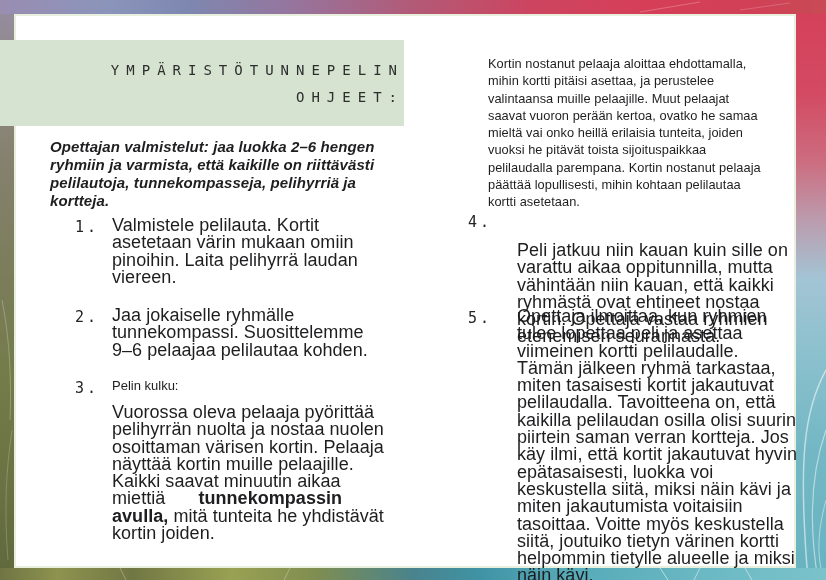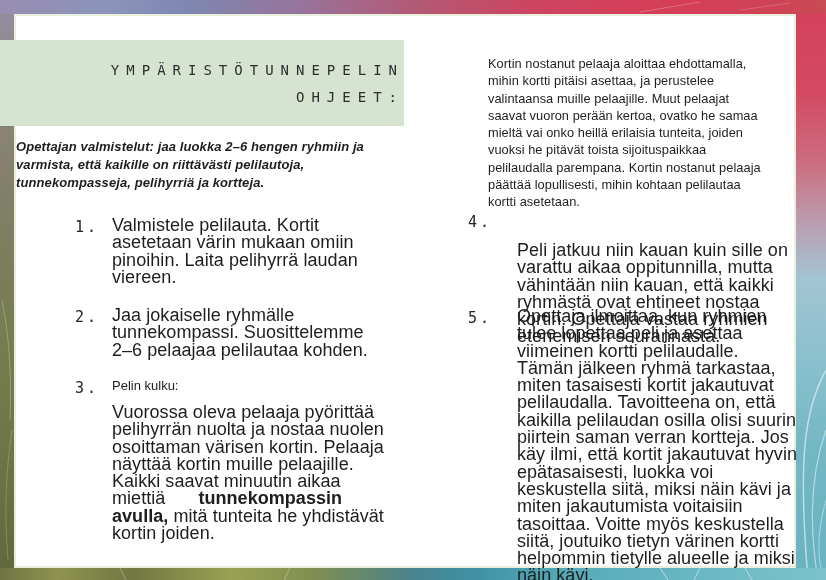--- a/index.html
+++ b/index.html
@@ -41,22 +41,22 @@
     display:flex; flex-direction:column; align-items:flex-end; justify-content:center;
     gap:11px; padding-left:20px; box-sizing:border-box;
   }
   .title-line {
     font-family:"DejaVu Sans Mono", monospace;
     font-size:14px; letter-spacing:7px; color:#2d2d2d; white-space:nowrap;
   }
 
   
   .intro {
-    position:absolute; left:16px; top:138px; width:368px;
-    font-size:13px; font-weight:bold; font-style:italic;
+    position:absolute; left:50px; top:138px; width:368px;
+    font-size:15px; font-weight:bold; font-style:italic;
     line-height:18px; letter-spacing:0.1px;
   }
 
   
   .item { position:absolute; display:flex; align-items:flex-start; }
   .num {
     font-family:"DejaVu Sans Mono", monospace;
     font-size:15px; letter-spacing:3px; color:#242426;
     flex:0 0 auto; padding-top:1px;
   }
@@ -118,21 +118,21 @@
 
   <div class="intro">Opettajan valmistelut: jaa luokka 2–6 hengen ryhmiin ja varmista, että kaikille on riittävästi pelilautoja, tunnekompasseja, pelihyrriä ja kortteja.</div>
 
   <div class="item item-1">
     <div class="num">1.</div>
     <div class="body-text">Valmistele pelilauta. Kortit asetetaan värin mukaan omiin pinoihin. Laita pelihyrrä laudan viereen.</div>
   </div>
 
   <div class="item item-2">
     <div class="num">2.</div>
-    <div class="body-text">Jaa jokaiselle ryhmälle tunnekompassi. Suosittelemme 2–6 pelaajaa pelilautaa kohden.</div>
+    <div class="body-text">Jaa jokaiselle ryhmälle tunnekompassi. Suosittelemme 9–6 pelaajaa pelilautaa kohden.</div>
   </div>
 
   <div class="item item-3">
     <div class="num">3.</div>
     <div class="content">
       <div class="item-heading">Pelin kulku:</div>
       <div class="body-text"><span>Vuorossa oleva pelaaja pyörittää pelihyrrän nuolta ja nostaa nuolen osoittaman värisen kortin. Pelaaja näyttää kortin muille pelaajille. Kaikki saavat minuutin aikaa miettiä </span><span class="b">tunnekompassin avulla,</span><span> mitä tunteita he yhdistävät kortin joiden.</span></div>
     </div>
   </div>
 

